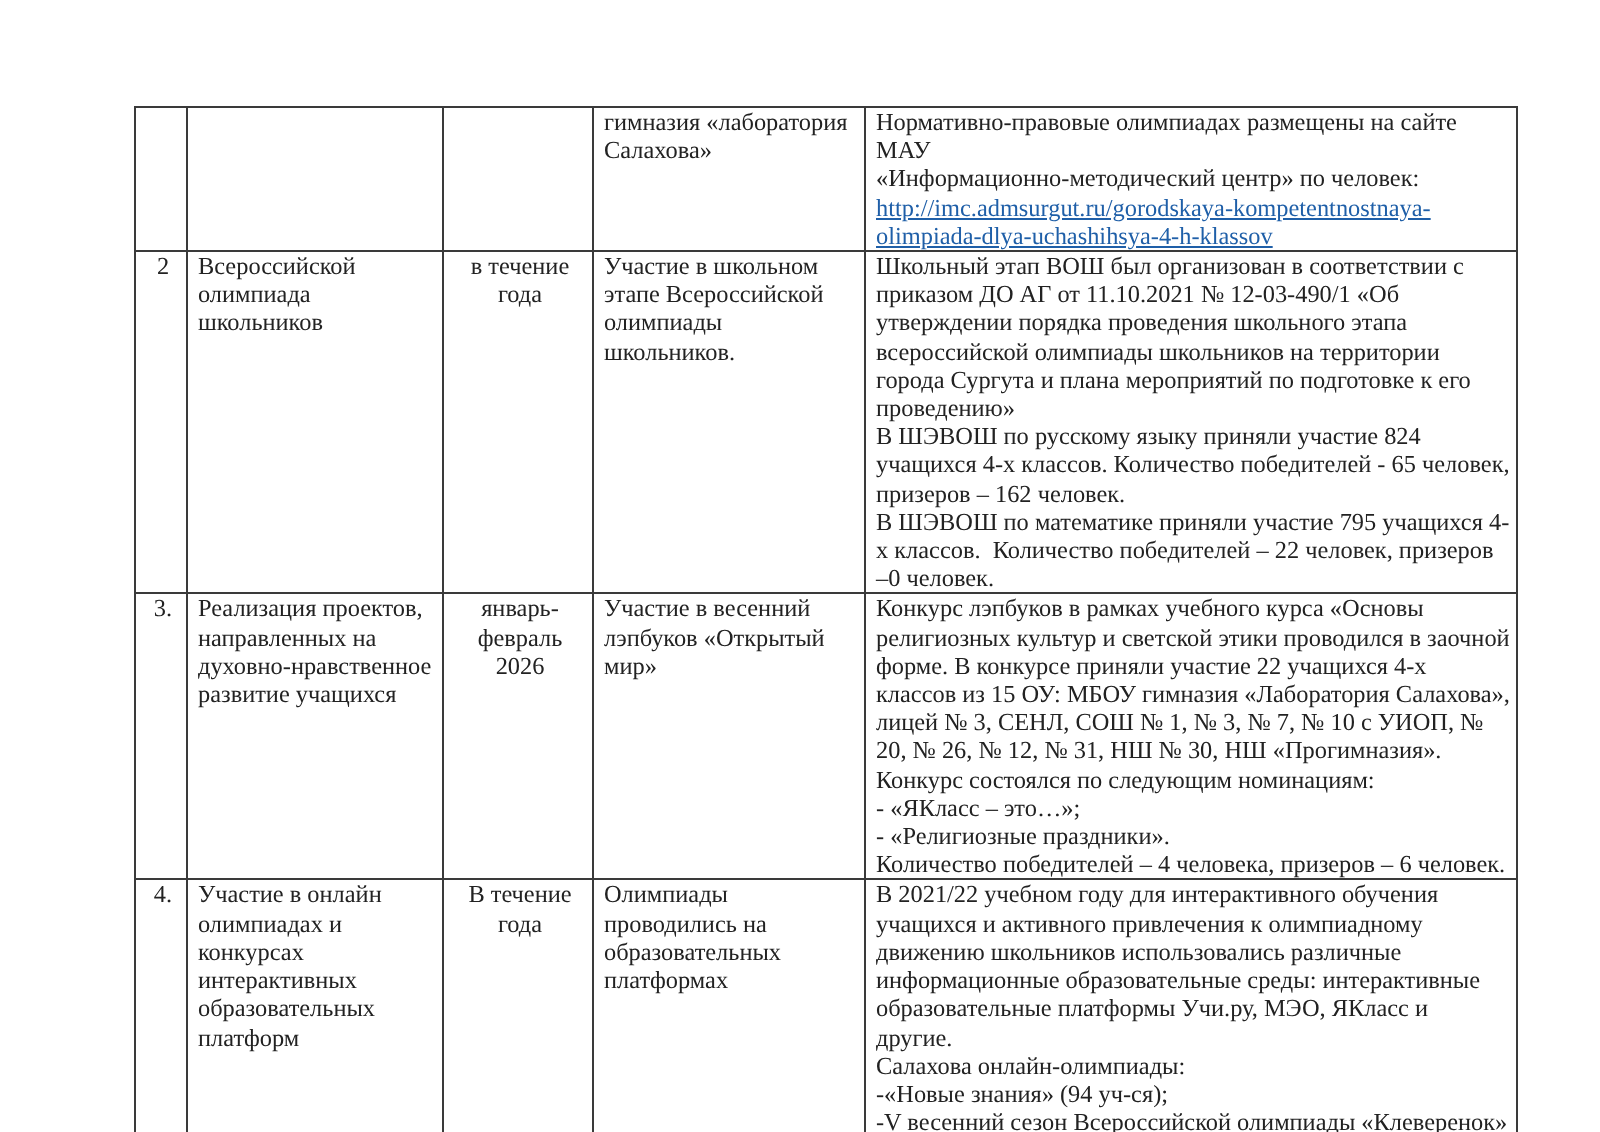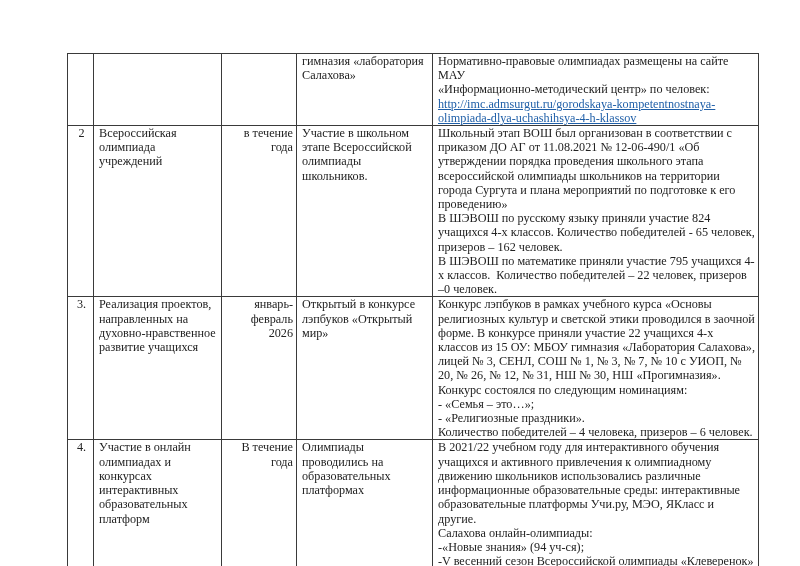--- a/index.html
+++ b/index.html
@@ -6,21 +6,21 @@
   body { width: 800px; height: 566px; position: relative; overflow: hidden;
          font-family: "Liberation Serif", "DejaVu Serif", serif; color: #222; }
   .page { position: absolute; left: 0; top: 0; width: 692px; height: 566px; background: #fff; }
   table.doc { position: absolute; left: 67px; top: 53px; border-collapse: collapse;
               table-layout: fixed; width: 691px; }
   table.doc td { border: 1.3px solid #3a3a3a; vertical-align: top; padding: 0 3px 0 5px;
                  font-size: 12.2px; line-height: 14.2px; overflow: hidden; }
   col.c1 { width: 26px; } col.c2 { width: 128px; } col.c3 { width: 75px; }
   col.c4 { width: 136px; } col.c5 { width: 326px; }
   td.num { text-align: center; padding: 0; }
-  td.when { text-align: right; }
+  td.when { text-align: center; }
   .line { display: block; white-space: pre-wrap; }
   a.link { color: #1f5fa8; text-decoration: underline; }
   tr.r0 td { height: 52px; }
   tr.r1 td { height: 141px; }
   tr.r2 td { height: 133px; }
   tr.r3 td { height: 118px; }
 </style>
 </head>
 <body>
 
@@ -40,38 +40,38 @@
         <td class="when"></td>
         <td>гимназия «лаборатория Салахова»</td>
         <td>
           <span class="line">Нормативно-правовые олимпиадах размещены на сайте МАУ</span>
           <span class="line">«Информационно-методический центр» по человек:</span>
           <a class="link line" href="#">http://imc.admsurgut.ru/gorodskaya-kompetentnostnaya-olimpiada-dlya-uchashihsya-4-h-klassov</a>
         </td>
       </tr>
       <tr class="r1">
         <td class="num">2</td>
-        <td>Всероссийская олимпиада учреждений</td>
+        <td>Всероссийской олимпиада школьников</td>
         <td class="when">в течение года</td>
         <td>Участие в школьном этапе Всероссийской олимпиады школьников.</td>
         <td>
-          <span class="line">Школьный этап ВОШ был организован в соответствии с приказом ДО АГ от 11.08.2021 № 12-06-490/1 «Об утверждении порядка проведения школьного этапа всероссийской олимпиады школьников на территории города Сургута и плана мероприятий по подготовке к его проведению»</span>
+          <span class="line">Школьный этап ВОШ был организован в соответствии с приказом ДО АГ от 11.10.2021 № 12-03-490/1 «Об утверждении порядка проведения школьного этапа всероссийской олимпиады школьников на территории города Сургута и плана мероприятий по подготовке к его проведению»</span>
           <span class="line">В ШЭВОШ по русскому языку приняли участие 824 учащихся 4-х классов. Количество победителей - 65 человек, призеров – 162 человек.</span>
           <span class="line">В ШЭВОШ по математике приняли участие 795 учащихся 4-х классов.  Количество победителей – 22 человек, призеров –0 человек.</span>
         </td>
       </tr>
       <tr class="r2">
         <td class="num">3.</td>
         <td>Реализация проектов, направленных на духовно-нравственное развитие учащихся</td>
         <td class="when">январь-февраль 2026</td>
-        <td>  Открытый в конкурсе лэпбуков «Открытый мир»</td>
+        <td>  Участие в весенний лэпбуков «Открытый мир»</td>
         <td>
           <span class="line">Конкурс лэпбуков в рамках учебного курса «Основы религиозных культур и светской этики проводился в заочной форме. В конкурсе приняли участие 22 учащихся 4-х классов из 15 ОУ: МБОУ гимназия «Лаборатория Салахова», лицей № 3, СЕНЛ, СОШ № 1, № 3, № 7, № 10 с УИОП, № 20, № 26, № 12, № 31, НШ № 30, НШ «Прогимназия».</span>
           <span class="line">Конкурс состоялся по следующим номинациям:</span>
-          <span class="line">- «Семья – это…»;</span>
+          <span class="line">- «ЯКласс – это…»;</span>
           <span class="line">- «Религиозные праздники».</span>
           <span class="line">Количество победителей – 4 человека, призеров – 6 человек.</span>
         </td>
       </tr>
       <tr class="r3">
         <td class="num">4.</td>
         <td>Участие в онлайн олимпиадах и конкурсах интерактивных образовательных платформ</td>
         <td class="when">В течение года</td>
         <td>Олимпиады проводились на образовательных платформах</td>
         <td>

